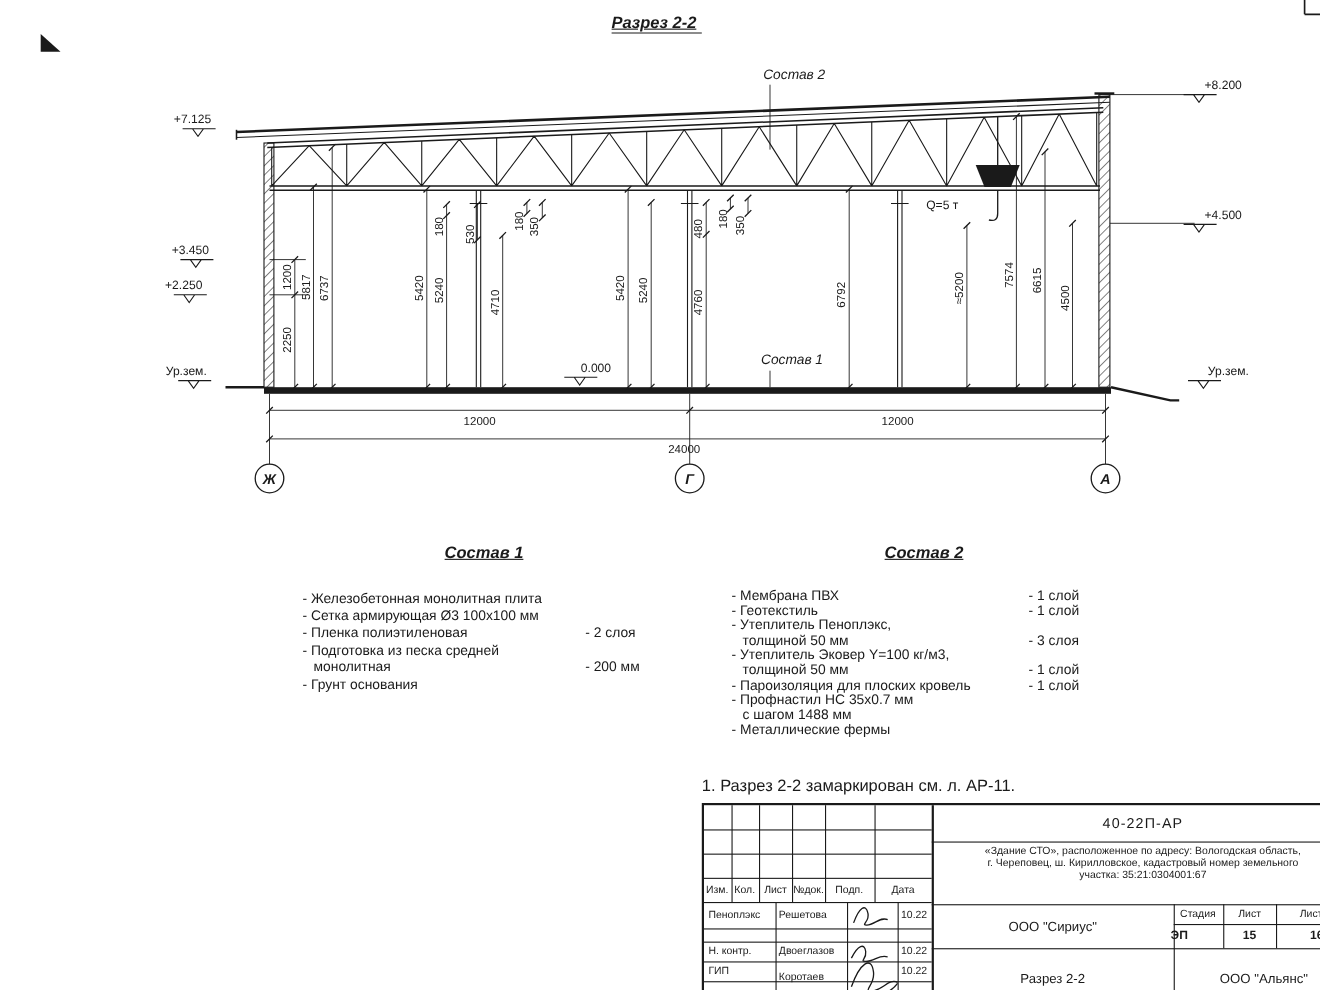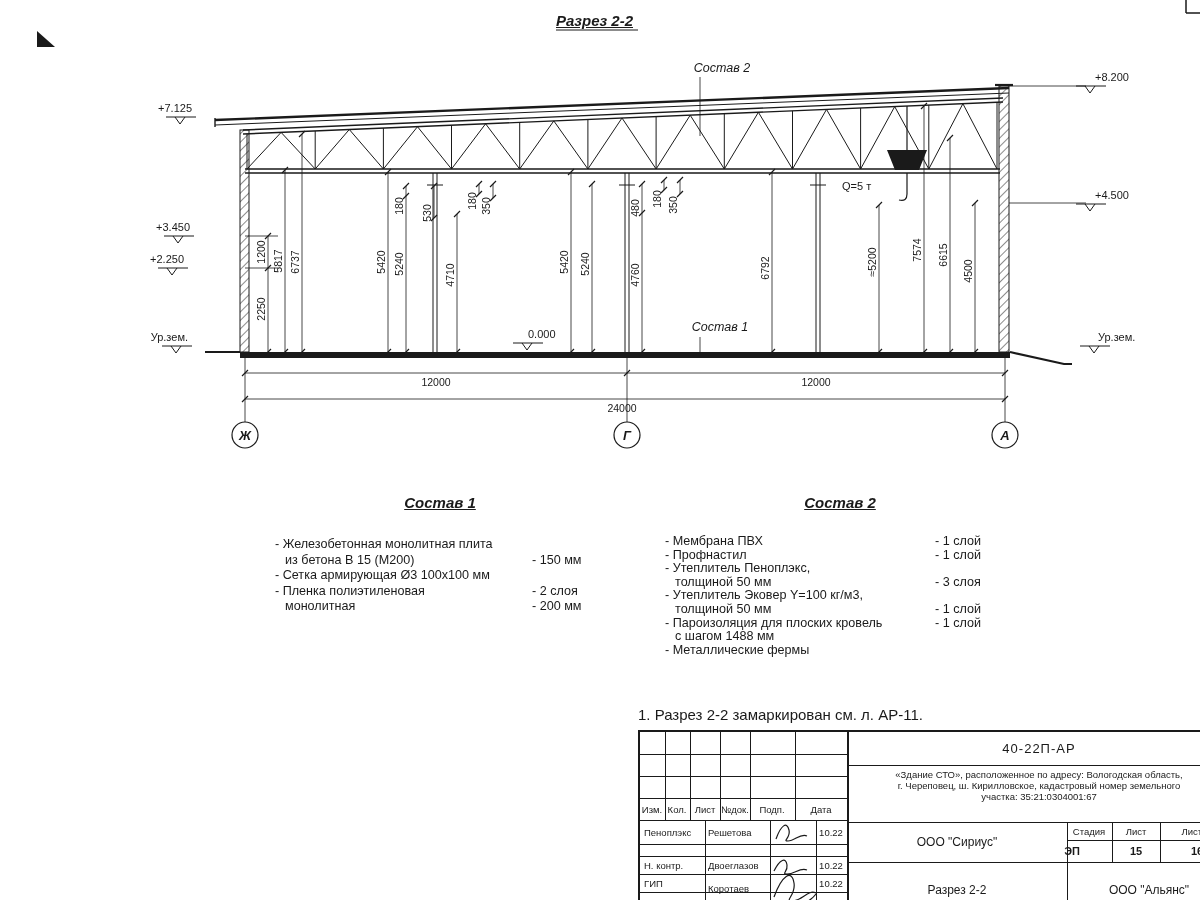--- a/index.html
+++ b/index.html
@@ -170,49 +170,53 @@
   </svg>
 
   
   <div class="spec spec1" style="left:275px;top:494px;width:330px">
     <div class="spec-title">Состав 1</div>
     <div>
         <div class="spec-row">
           <span class="spec-text">- Железобетонная  монолитная плита</span>
           <span class="spec-value"></span>
         </div>
-        <div class="spec-row indent">
-          <span class="spec-text">из бетона В 15 (М200)</span>
-          <span class="spec-value">- 150 мм</span>
-        </div>
         <div class="spec-row">
           <span class="spec-text">- Сетка армирующая Ø3 100х100 мм</span>
           <span class="spec-value"></span>
         </div>
         <div class="spec-row">
           <span class="spec-text">- Пленка полиэтиленовая</span>
           <span class="spec-value">- 2 слоя</span>
+        </div>
+        <div class="spec-row">
+          <span class="spec-text">- Подготовка из песка средней</span>
+          <span class="spec-value"></span>
         </div>
         <div class="spec-row indent">
           <span class="spec-text">монолитная</span>
           <span class="spec-value">- 200 мм</span>
+        </div>
+        <div class="spec-row">
+          <span class="spec-text">- Грунт основания</span>
+          <span class="spec-value"></span>
         </div>
       </div>
   </div>
 
   
   <div class="spec spec2" style="left:665px;top:494px;width:350px">
     <div class="spec-title">Состав 2</div>
     <div>
         <div class="spec-row">
           <span class="spec-text">- Мембрана ПВХ</span>
           <span class="spec-value">- 1 слой</span>
         </div>
         <div class="spec-row">
-          <span class="spec-text">- Профнастил</span>
+          <span class="spec-text">- Геотекстиль</span>
           <span class="spec-value">- 1 слой</span>
         </div>
         <div class="spec-row">
           <span class="spec-text">- Утеплитель Пеноплэкс,</span>
           <span class="spec-value"></span>
         </div>
         <div class="spec-row indent">
           <span class="spec-text">толщиной 50 мм</span>
           <span class="spec-value">- 3 слоя</span>
         </div>
@@ -220,20 +224,24 @@
           <span class="spec-text">- Утеплитель Эковер Y=100 кг/м3,</span>
           <span class="spec-value"></span>
         </div>
         <div class="spec-row indent">
           <span class="spec-text">толщиной 50 мм</span>
           <span class="spec-value">- 1 слой</span>
         </div>
         <div class="spec-row">
           <span class="spec-text">- Пароизоляция для плоских кровель</span>
           <span class="spec-value">- 1 слой</span>
+        </div>
+        <div class="spec-row">
+          <span class="spec-text">- Профнастил НС 35х0.7 мм</span>
+          <span class="spec-value"></span>
         </div>
         <div class="spec-row indent">
           <span class="spec-text">с шагом 1488 мм</span>
           <span class="spec-value"></span>
         </div>
         <div class="spec-row">
           <span class="spec-text">- Металлические фермы</span>
           <span class="spec-value"></span>
         </div>
       </div>

